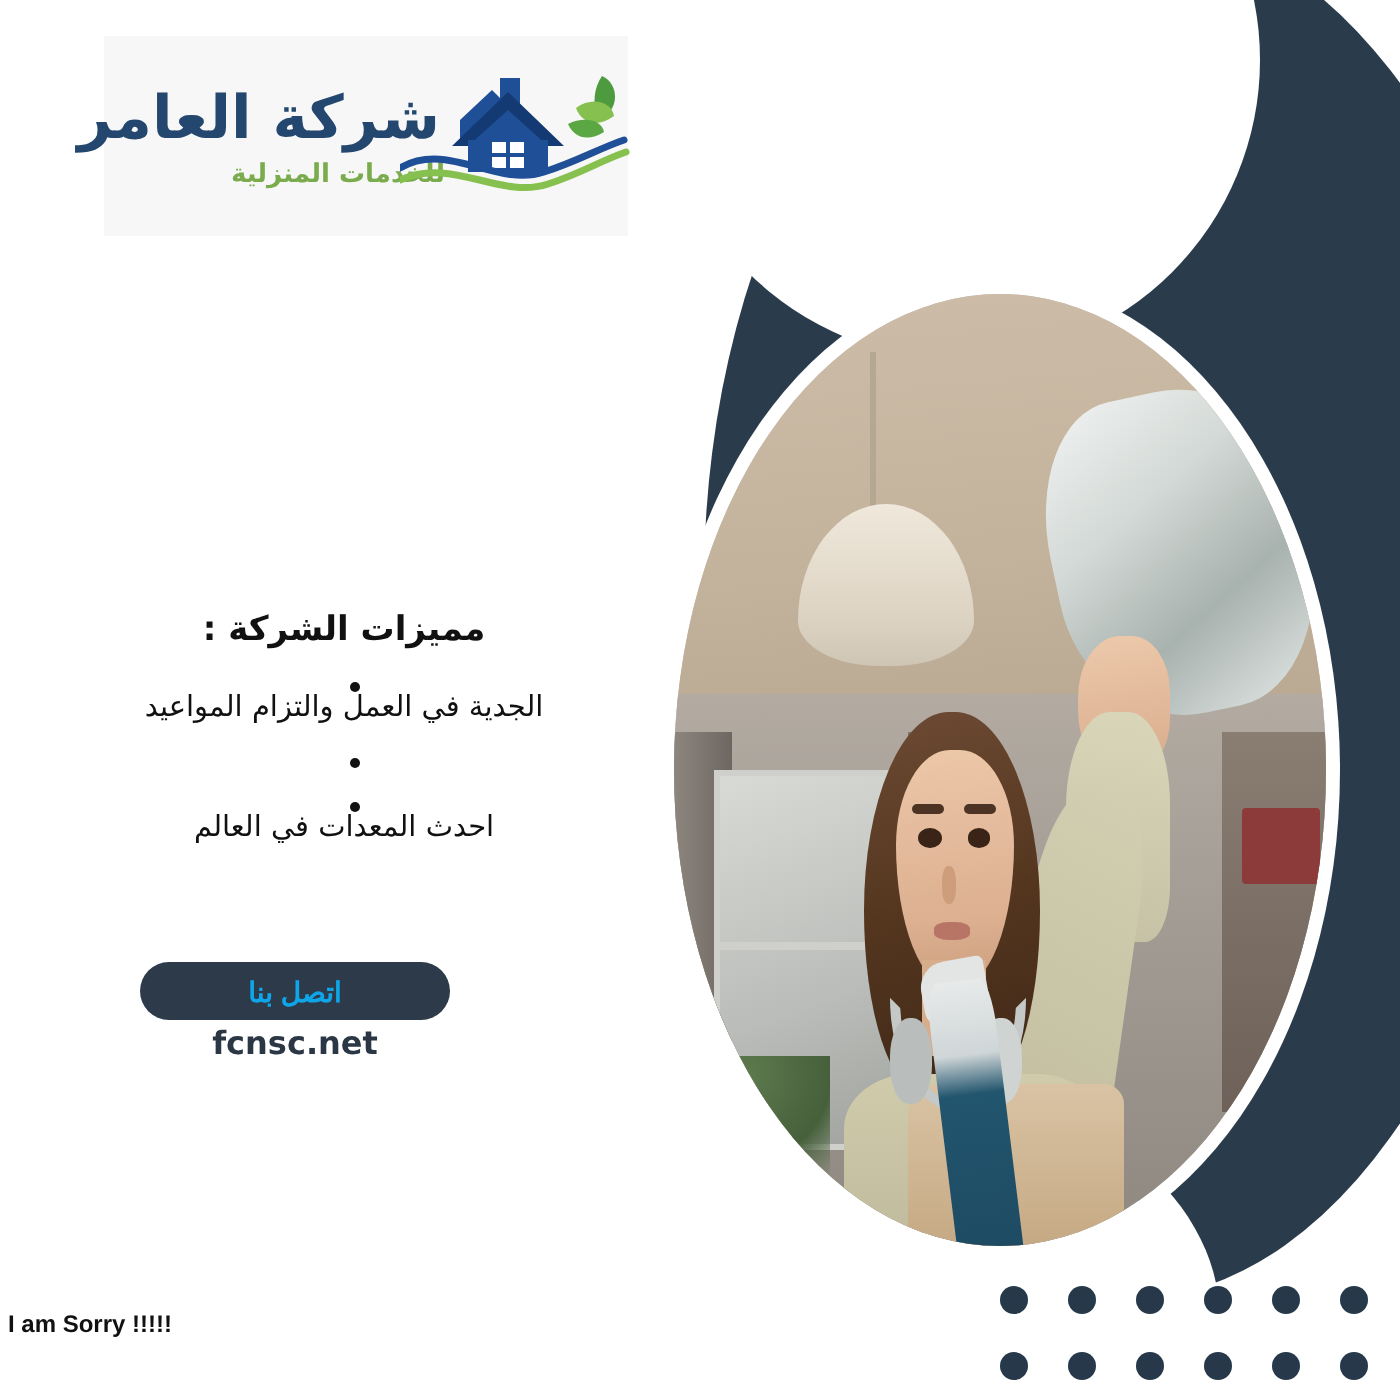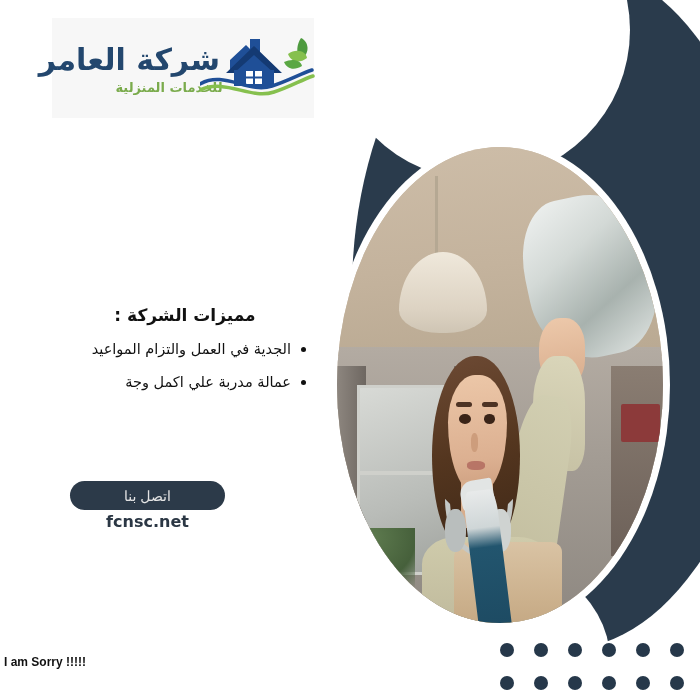--- a/index.html
+++ b/index.html
@@ -281,36 +281,37 @@
     font-weight: 700;
     color: #2b3744;
     line-height: 1.33;
     letter-spacing: 0px;
     white-space: nowrap;
   }
 
   
   .features {
     position: absolute;
-    left: 64px;
+    left: 51px;
     top: 305px;
     width: 250px;
     direction: rtl;
     z-index: 10;
   }
   .features-title {
     text-align: center;
     font-size: 17px;
     font-weight: 700;
     color: #111111;
     margin: 0 0 16px 0;
     padding-right: 8px;
   }
   .feature-item {
     display: flex;
+    flex-direction: column;
     align-items: center;
     justify-content: flex-start;
     margin-bottom: 17px;
     padding-right: 8px;
   }
   .feature-bullet {
     flex: none;
     width: 5px;
     height: 5px;
     border-radius: 50%;
@@ -336,23 +337,23 @@
     display: flex;
     align-items: center;
     justify-content: center;
     direction: rtl;
     z-index: 10;
     border: none;
     padding: 0;
     cursor: pointer;
   }
   .cta-label {
-    color: #e5e5e5;
+    color: #0ea5e9;
     font-size: 14px;
-    font-weight: 400;
+    font-weight: 700;
   }
   .site-url {
     position: absolute;
     left: 70px;
     top: 512px;
     width: 155px;
     text-align: center;
     font-size: 16px;
     font-weight: 700;
     color: #2b3744;
@@ -462,21 +463,24 @@
 
   <div class="features">
     <div class="features-title">مميزات الشركة :</div>
 
     <div class="feature-item">
       <span class="feature-bullet"></span>
       <span class="feature-text">الجدية في العمل والتزام المواعيد</span>
     </div>
     <div class="feature-item">
       <span class="feature-bullet"></span>
-      <span class="feature-text">عمالة مدربة علي اكمل وجة</span>
+    </div>
+    <div class="feature-item">
+      <span class="feature-bullet"></span>
+      <span class="feature-text">احدث المعدات في العالم</span>
     </div>
   </div>
 
   <button class="cta-button">
     <span class="cta-label">اتصل بنا</span>
   </button>
   <div class="site-url">fcnsc.net</div>
 
   <div class="watermark">I am Sorry !!!!!</div>
 

